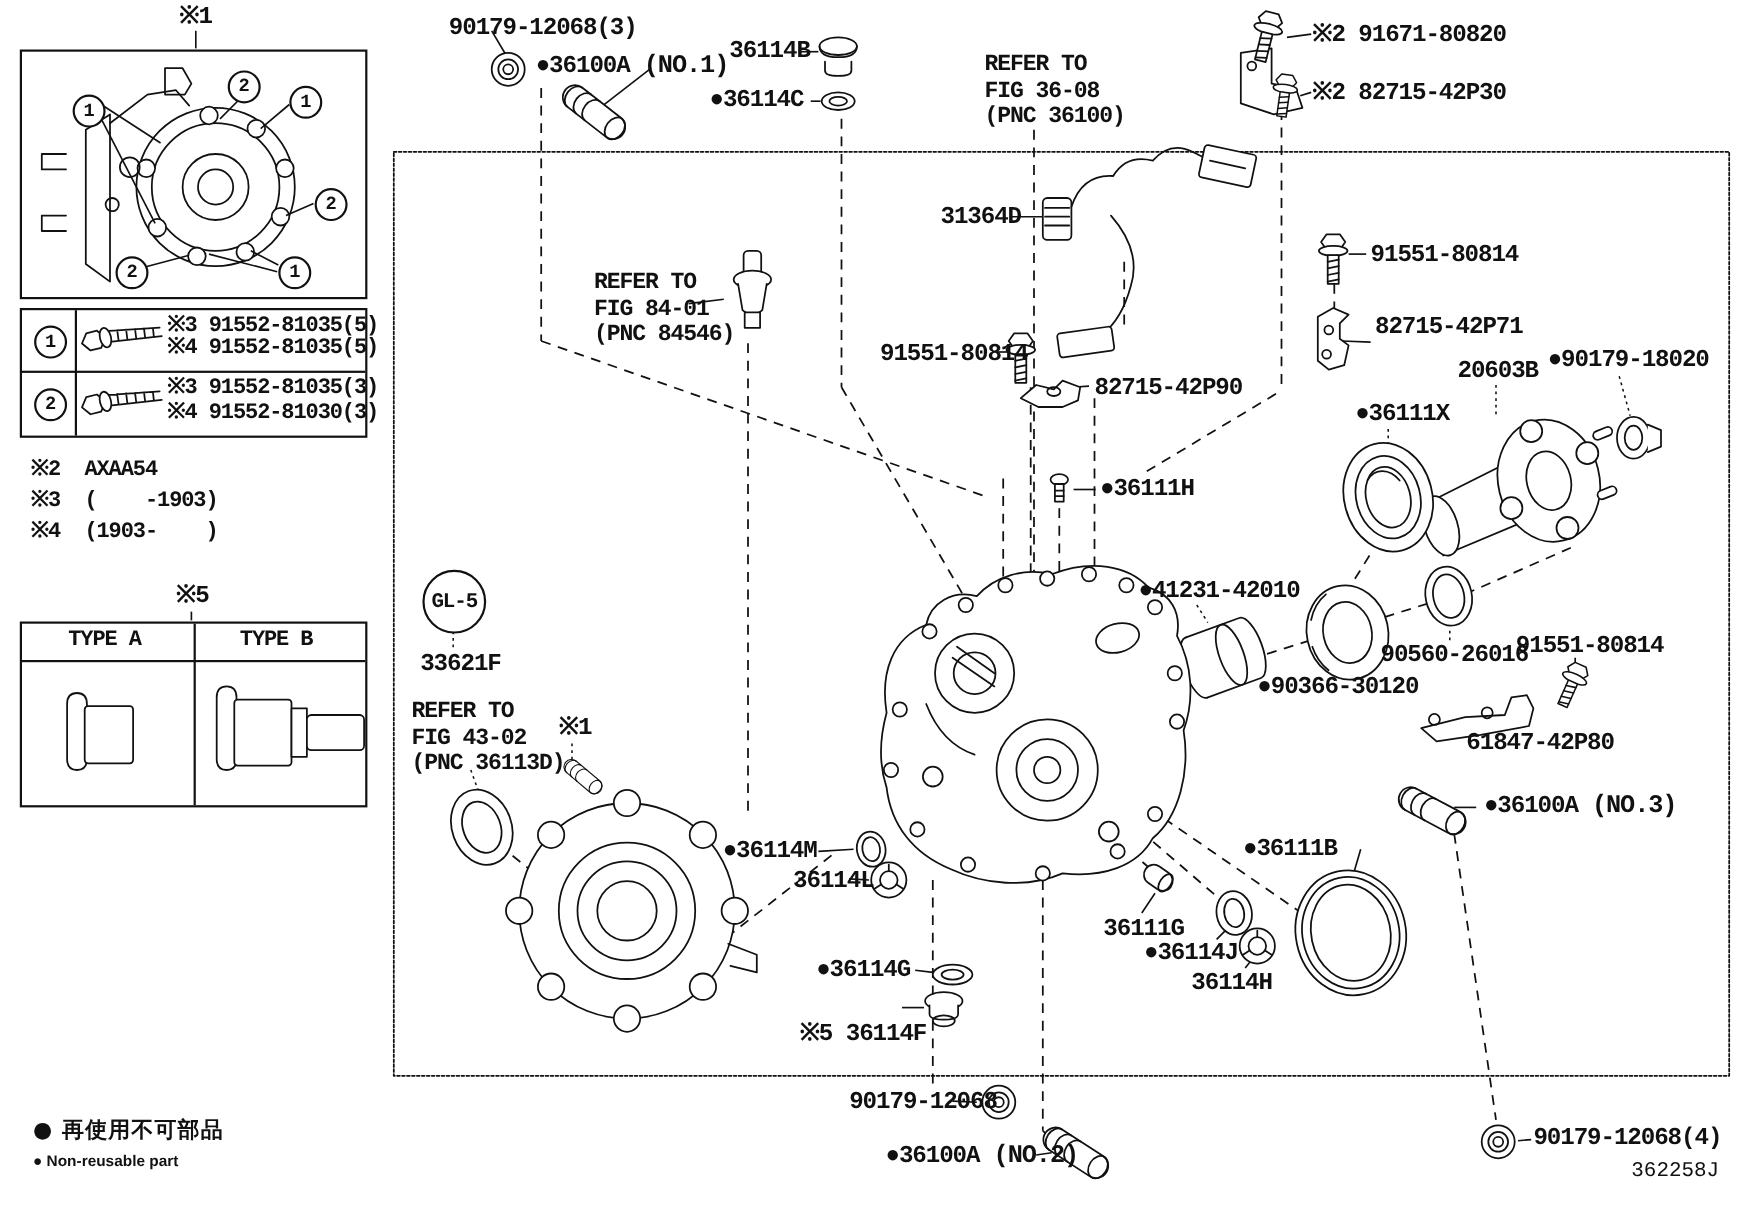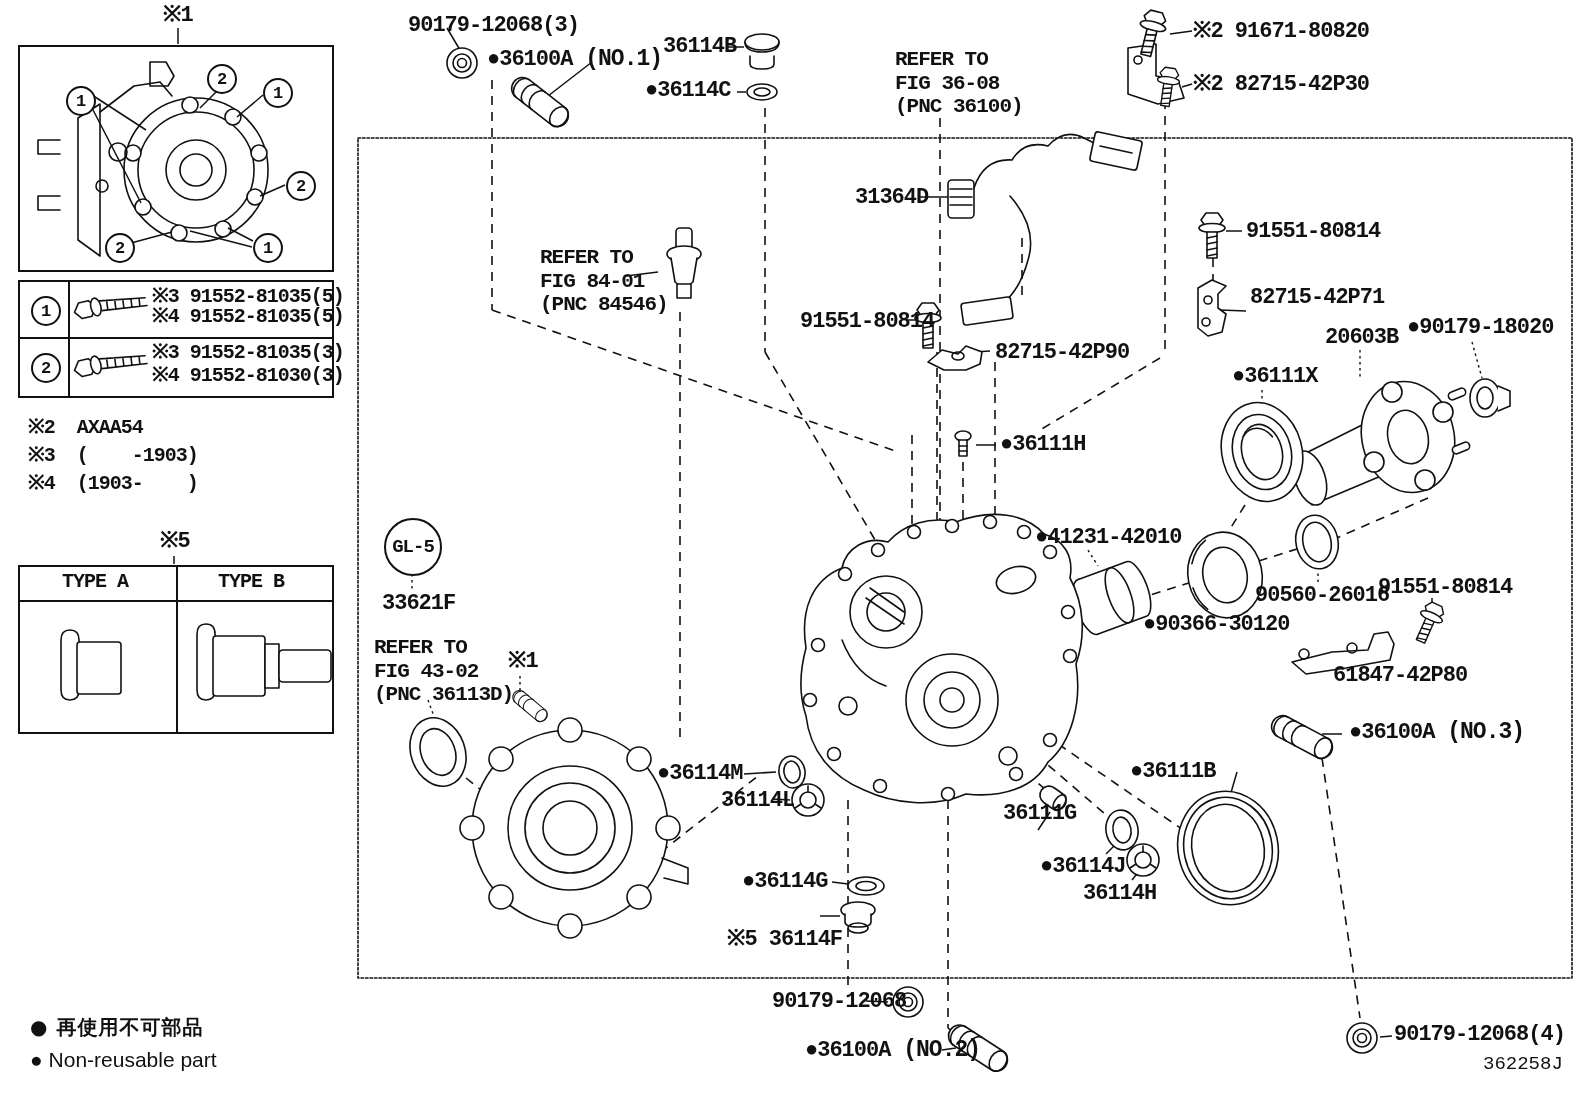--- a/index.html
+++ b/index.html
@@ -20,21 +20,21 @@
   .box{position:absolute;border:2px solid #111;background:transparent}
   .hseg{position:absolute;left:0;right:0;height:0;border-top:2px solid #111}
   .vseg{position:absolute;top:0;bottom:0;width:0;border-left:2px solid #111}
   .co{position:absolute;width:26px;height:26px;border:2px solid #111;border-radius:50%;
       background:#fff;display:flex;align-items:center;justify-content:center;
       font:bold 17px "Liberation Mono",monospace}
   .gl5{position:absolute;width:54px;height:54px;border:2px solid #111;border-radius:50%;
       background:#fff;display:flex;align-items:center;justify-content:center;
       font:bold 19px "Liberation Mono",monospace;letter-spacing:-1px}
   .jp{font-family:"DejaVu Sans",sans-serif;font-weight:bold;font-size:20px;letter-spacing:1px}
-  .en{font-family:"Liberation Sans",sans-serif;font-weight:normal;font-size:21px;letter-spacing:0}
+  .en{font-family:"Liberation Sans",sans-serif;font-weight:bold;font-size:14px;letter-spacing:0}
   .docnum{font:19px "Liberation Mono",monospace;letter-spacing:0}
 </style>
 </head>
 <body>
 
 <div id="stage">
 
 <svg class="art" width="1592" height="1099" viewBox="0 0 1592 1099">
   <defs>
     <g id="boltV">
@@ -452,21 +452,21 @@
       <span>GL-5</span>
     </div>
 <div class="lbl" style="left:382px;top:592px"><span>33621F</span></div>
 <div class="lbl ref" style="left:374px;top:636px"><span>REFER TO
 FIG 43-02
 (PNC 36113D)</span></div>
 <div class="lbl" style="left:508px;top:650px"><span>※1</span></div>
 <div class="lbl" style="left:657px;top:762px"><span class="dot">●</span><span>36114M</span></div>
 <div class="lbl" style="left:721px;top:789px"><span>36114L</span></div>
 <div class="lbl" style="left:1130px;top:760px"><span class="dot">●</span><span>36111B</span></div>
-<div class="lbl" style="left:1003px;top:802px"><span>36111G</span></div>
+<div class="lbl" style="left:1003px;top:833px"><span>36111G</span></div>
 <div class="lbl" style="left:1040px;top:855px"><span class="dot">●</span><span>36114J</span></div>
 <div class="lbl" style="left:1083px;top:882px"><span>36114H</span></div>
 <div class="lbl" style="left:742px;top:870px"><span class="dot">●</span><span>36114G</span></div>
 <div class="lbl" style="left:727px;top:928px"><span>※5 </span><span>36114F</span></div>
 <div class="lbl" style="left:1349px;top:720px"><span class="dot">●</span><span>36100A</span><span class="sm"> (NO.3)</span></div>
 <div class="lbl" style="left:772px;top:990px"><span>90179-12068</span></div>
 <div class="lbl" style="left:805px;top:1038px"><span class="dot">●</span><span>36100A</span><span class="sm"> (NO.2)</span></div>
 <div class="lbl" style="left:1394px;top:1023px"><span>90179-12068(4)</span></div>
 
 <div class="lbl jp" style="left:30px;top:1016px"><span class="dot">●</span> <span>再使用不可部品</span></div>

